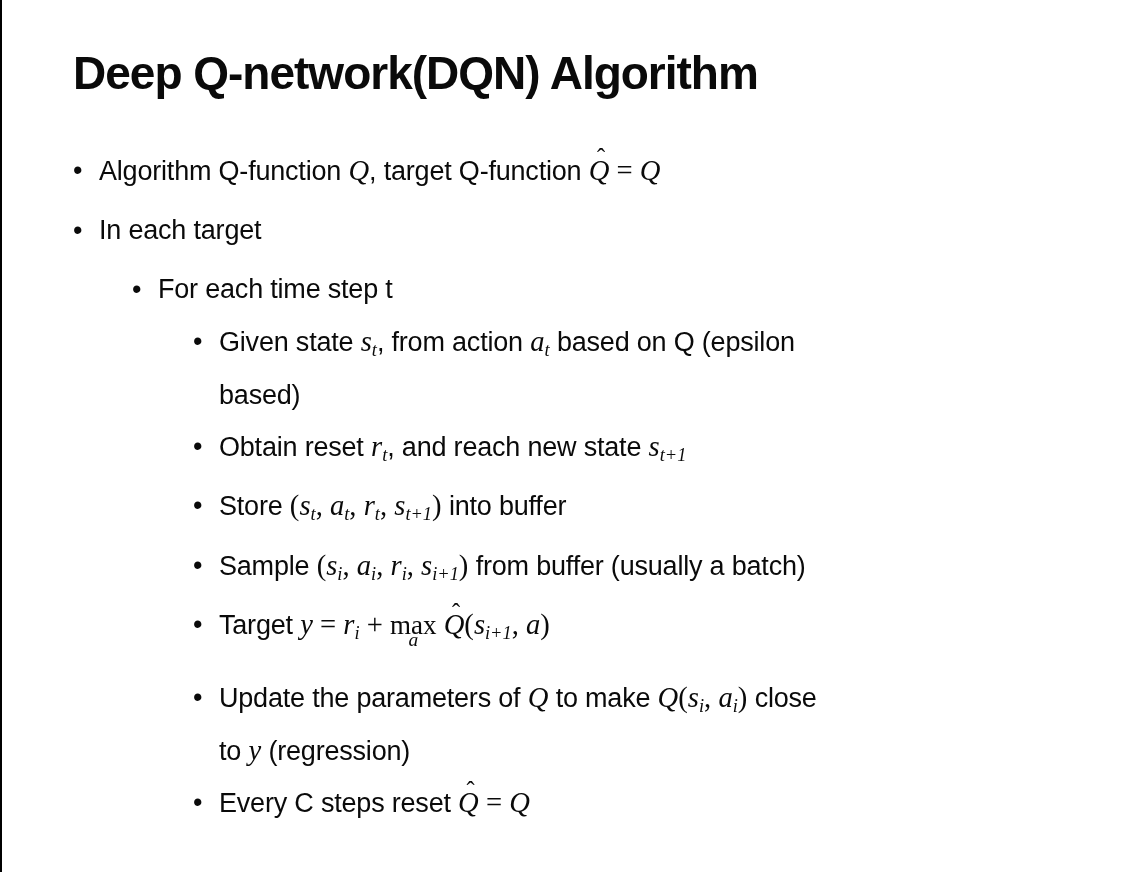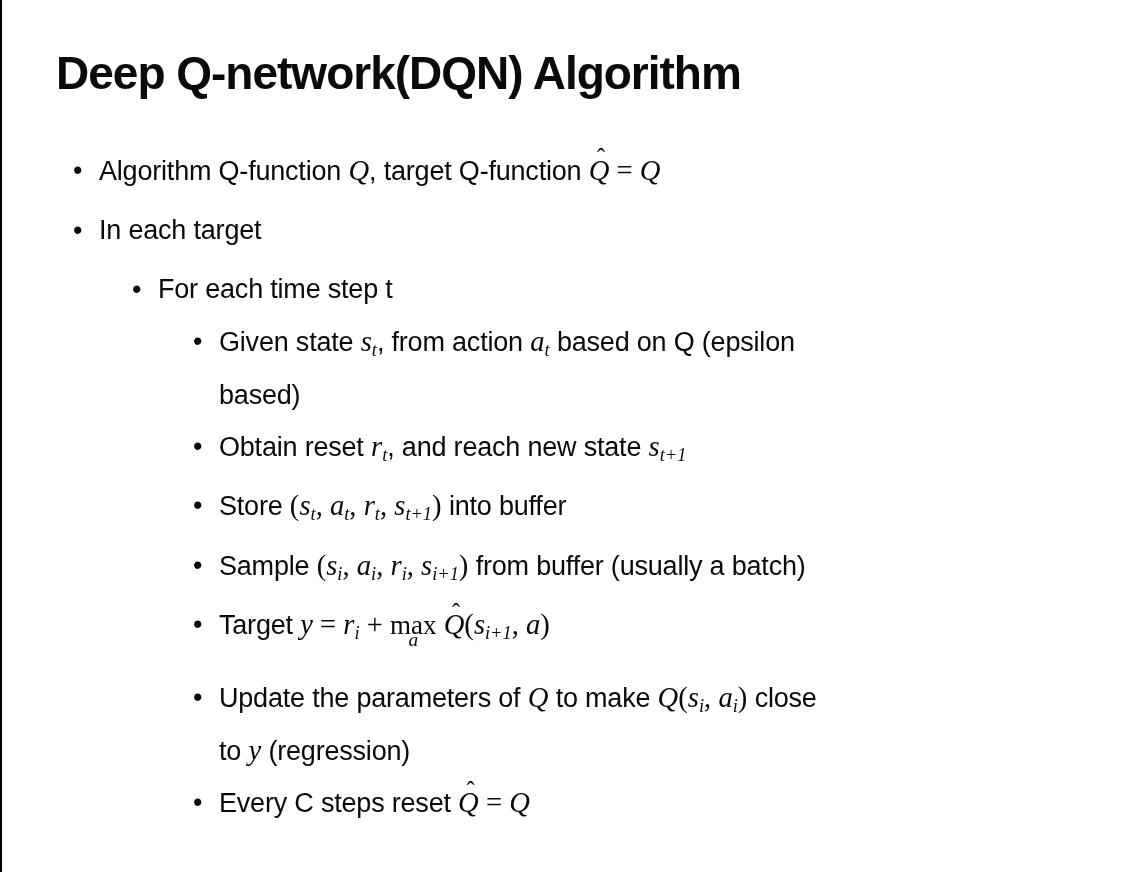--- a/index.html
+++ b/index.html
@@ -9,21 +9,21 @@
     height: 872px;
     box-sizing: border-box;
     background: var(--bg, #ffffff);
     border-left: 2px solid var(--border, #000000);
     overflow: hidden;
     color: var(--fg, #0a0a0a);
     font-family: "Liberation Sans", sans-serif;
   }
   .title {
     position: absolute;
-    left: 54px;
+    left: 71px;
     top: 46px;
     font-size: 46px;
     font-weight: 700;
     letter-spacing: -1px;
     white-space: nowrap;
   }
   .content {
     position: absolute;
     left: 0;
     top: 148px;

